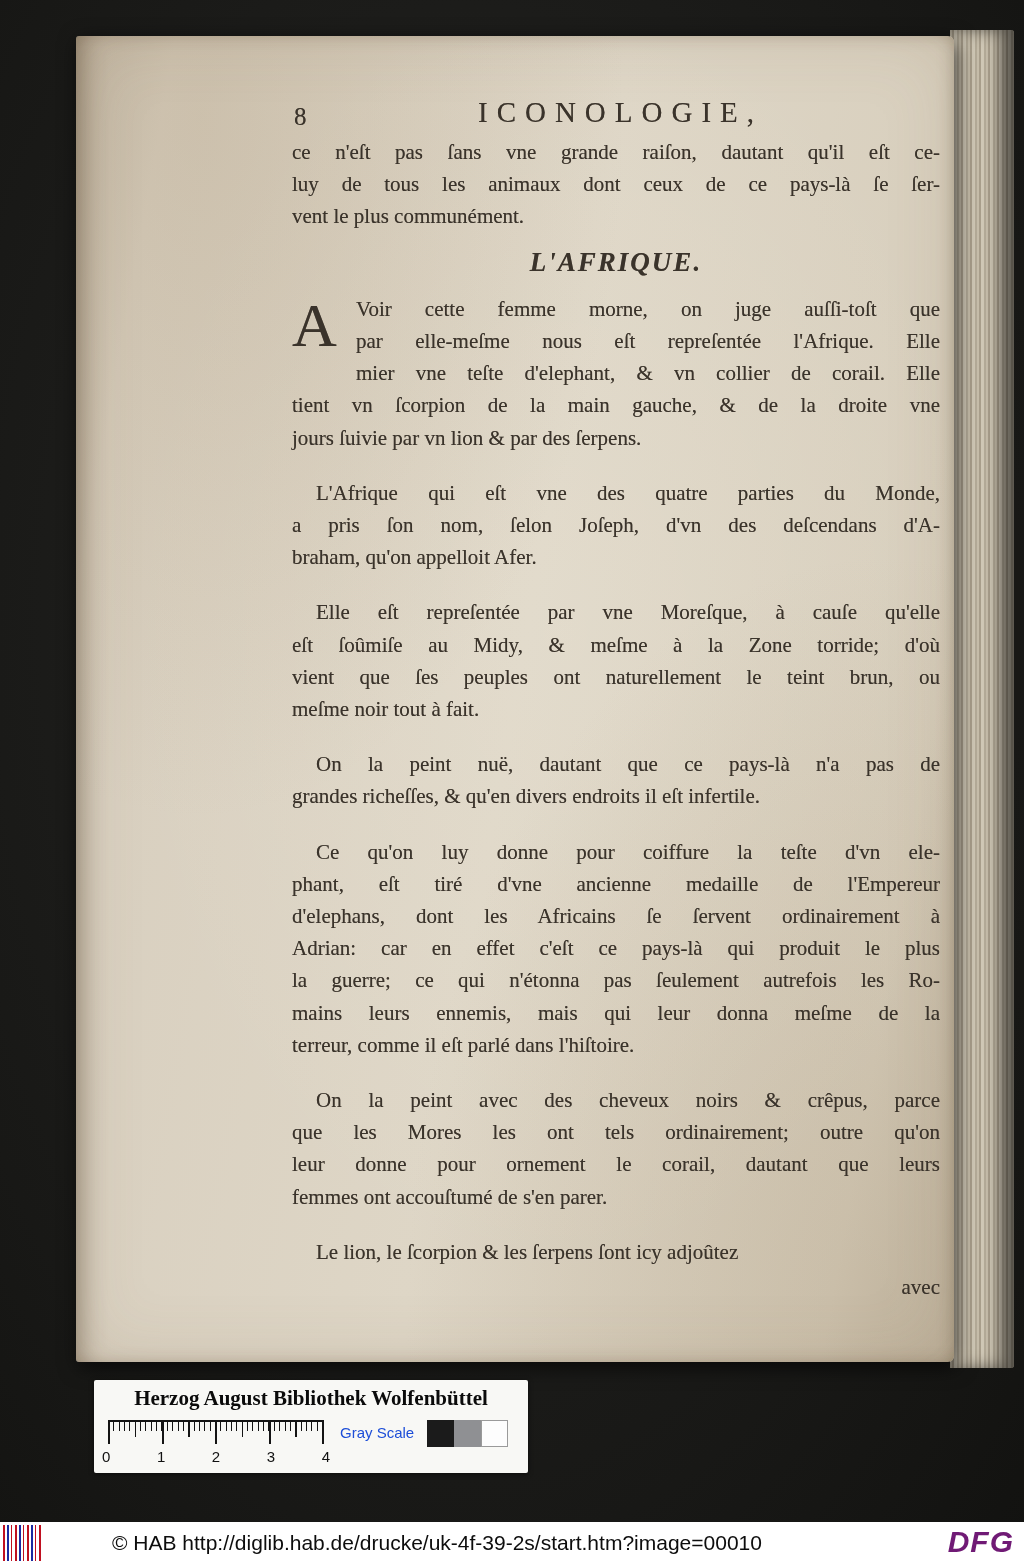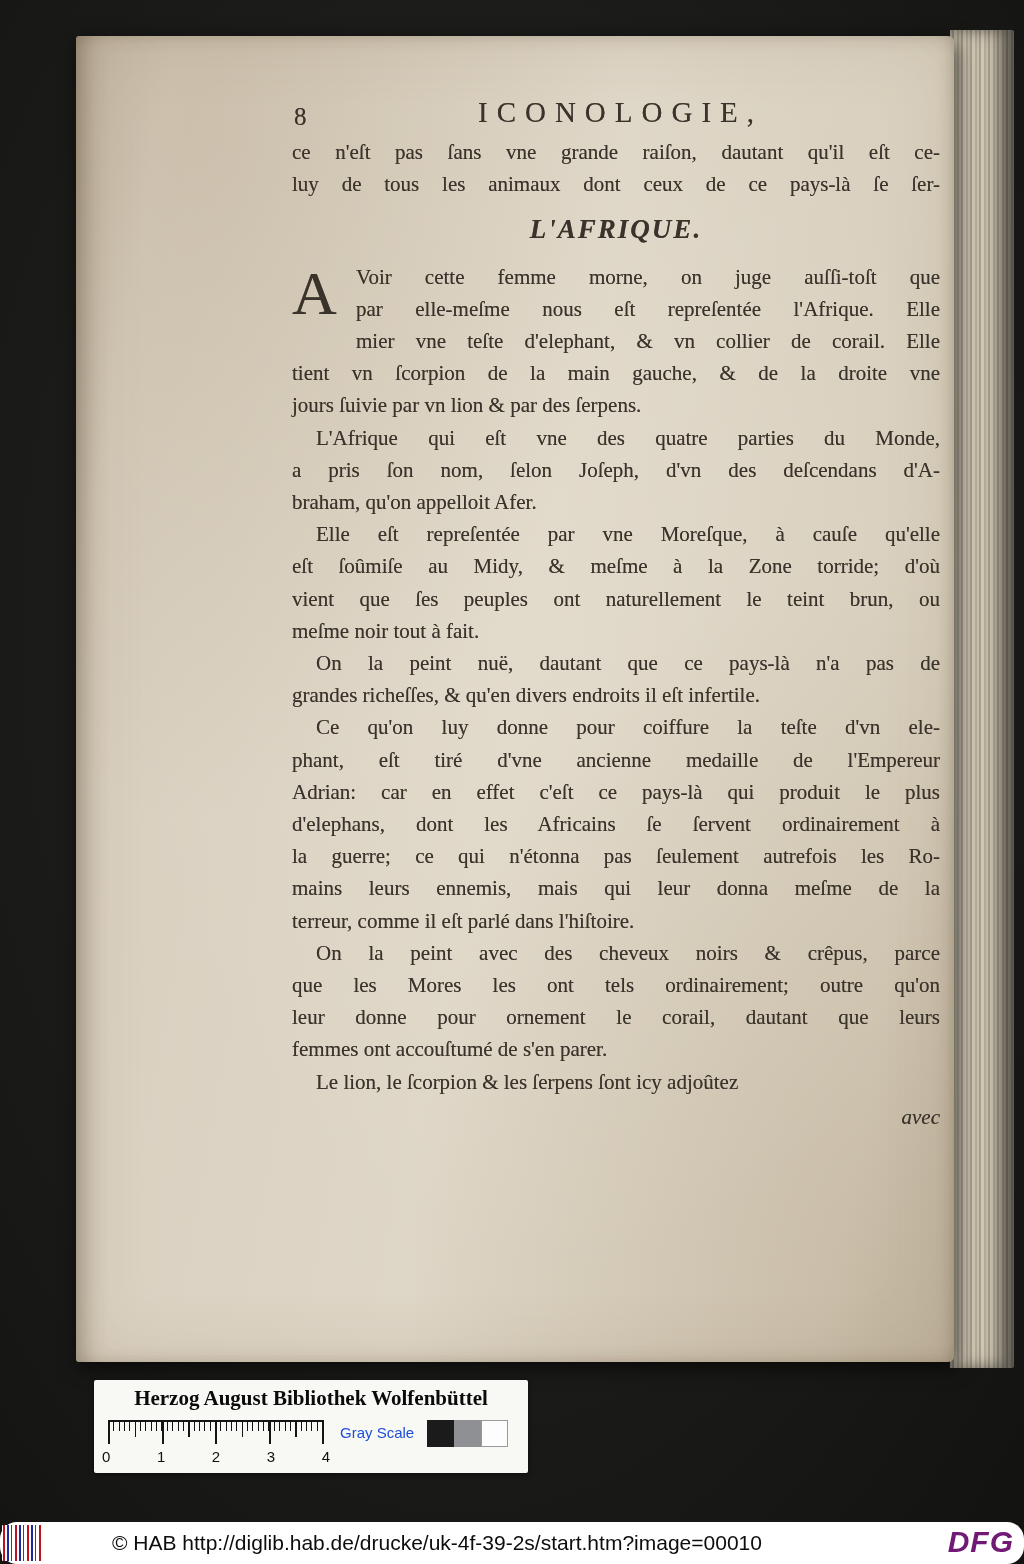--- a/index.html
+++ b/index.html
@@ -43,32 +43,32 @@
     text-shadow: 0 0 0.5px rgba(55,45,35,0.55);
   }
   .page-header { position: relative; height: 38px; margin-bottom: 2px; }
   .page-number { position: absolute; left: 2px; top: 5px; font-size: 25px; }
   .running-title {
     display: block; text-align: center;
     font-size: 29px; letter-spacing: 9px; padding-left: 9px; font-family: Liberation Serif, serif;
   }
   .textline { text-align: justify; text-align-last: justify; }
   .textline.plast { text-align-last: left; }
-  .textline.indent { text-indent: 24px; }
+  .textline.indent { text-indent: 24px; margin-top: 23px; }
   .section-title {
     text-align: center; font-style: italic; font-weight: bold;
     font-size: 27px; letter-spacing: 2px;
     margin: 13px 0 15px 0;
   }
   .dropcap {
     float: left; width: 56px; height: 62px;
     font-size: 62px; line-height: 56px;
     margin: 4px 8px 0 0; text-align: left;
   }
-  .catchline { text-align: right; text-align-last: right; margin-top: 3px; font-style: italic; }
+  .catchline { text-align: right; text-align-last: right; margin-top: 3px; }
 
   
   .library-label {
     position: absolute; left: 94px; top: 1380px; width: 434px; height: 93px;
     background: #f8f8f5; box-shadow: 0 1px 5px rgba(0,0,0,0.55);
     border-radius: 2px;
   }
   .label-title {
     text-align: center; font-weight: bold; font-size: 21px; padding-top: 6px;
     color: #0b0b0b; font-family: "Liberation Serif", serif;
@@ -94,21 +94,20 @@
   }
   .patch { position: absolute; top: 40px; width: 27px; height: 27px; }
   .patch.p-black { left: 333px; background: #1b1b1b; }
   .patch.p-gray  { left: 360px; background: #8f9093; }
   .patch.p-white { left: 387px; background: #fdfdfd; border: 1px solid #9a9a9a; }
 
   
   .footer-bar {
     position: absolute; left: 0; bottom: 0; width: 1024px; height: 42px;
     background: #ffffff;
-    border-radius: 17px;
   }
   .copyright {
     position: absolute; left: 112px; top: 9px;
     font-family: "Liberation Sans", sans-serif; font-size: 21px; color: #0d0d0d;
   }
   .dfg-logo {
     position: absolute; right: 10px; top: 3px;
     font-family: "Liberation Sans", sans-serif; font-weight: bold; font-style: italic;
     font-size: 30px; color: #701a75; letter-spacing: 1px;
   }
@@ -129,20 +128,21 @@
 <div class="book-page">
   <div class="text-block">
 
     <div class="page-header">
       <span class="page-number">8</span>
       <span class="running-title">ICONOLOGIE,</span>
     </div>
 
     <div class="textline">ce n'eſt pas ſans vne grande raiſon, dautant qu'il eſt ce-</div>
     <div class="textline">luy de tous les animaux dont ceux de ce pays-là ſe ſer-</div>
+    <div class="textline plast">vent le plus communément.</div>
 
     <h2 class="section-title">L'AFRIQUE.</h2>
 
     <div class="textline">
       <span class="dropcap">A</span>
       <span>Voir cette femme morne, on juge auſſi-toſt que</span>
     </div>
     <div class="textline">par elle-meſme nous eſt repreſentée l'Afrique. Elle</div>
     <div class="textline">mier vne teſte d'elephant, &amp; vn collier de corail. Elle</div>
     <div class="textline">tient vn ſcorpion de la main gauche, &amp; de la droite vne</div>
@@ -155,22 +155,22 @@
     <div class="textline indent">Elle eſt repreſentée par vne Moreſque, à cauſe qu'elle</div>
     <div class="textline">eſt ſoûmiſe au Midy, &amp; meſme à la Zone torride; d'où</div>
     <div class="textline">vient que ſes peuples ont naturellement le teint brun, ou</div>
     <div class="textline plast">meſme noir tout à fait.</div>
 
     <div class="textline indent">On la peint nuë, dautant que ce pays-là n'a pas de</div>
     <div class="textline plast">grandes richeſſes, &amp; qu'en divers endroits il eſt infertile.</div>
 
     <div class="textline indent">Ce qu'on luy donne pour coiffure la teſte d'vn ele-</div>
     <div class="textline">phant, eſt tiré d'vne ancienne medaille de l'Empereur</div>
+    <div class="textline">d'elephans, dont les Africains ſe ſervent ordinairement à</div>
     <div class="textline">Adrian: car en effet c'eſt ce pays-là qui produit le plus</div>
-    <div class="textline">d'elephans, dont les Africains ſe ſervent ordinairement à</div>
     <div class="textline">la guerre; ce qui n'étonna pas ſeulement autrefois les Ro-</div>
     <div class="textline">mains leurs ennemis, mais qui leur donna meſme de la</div>
     <div class="textline plast">terreur, comme il eſt parlé dans l'hiſtoire.</div>
 
     <div class="textline indent">On la peint avec des cheveux noirs &amp; crêpus, parce</div>
     <div class="textline">que les Mores les ont tels ordinairement; outre qu'on</div>
     <div class="textline">leur donne pour ornement le corail, dautant que leurs</div>
     <div class="textline plast">femmes ont accouſtumé de s'en parer.</div>
 
     <div class="textline indent plast">Le lion, le ſcorpion &amp; les ſerpens ſont icy adjoûtez</div>

